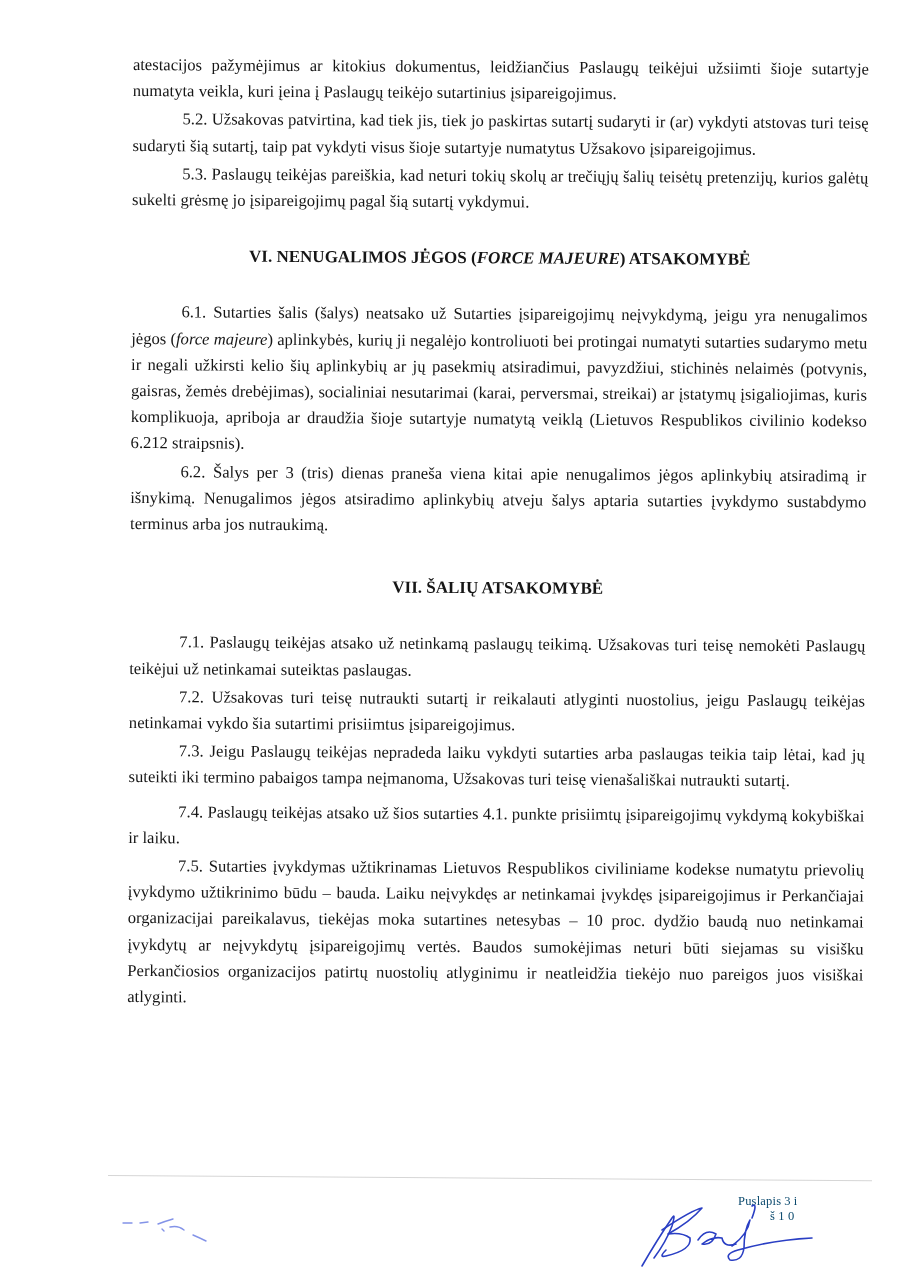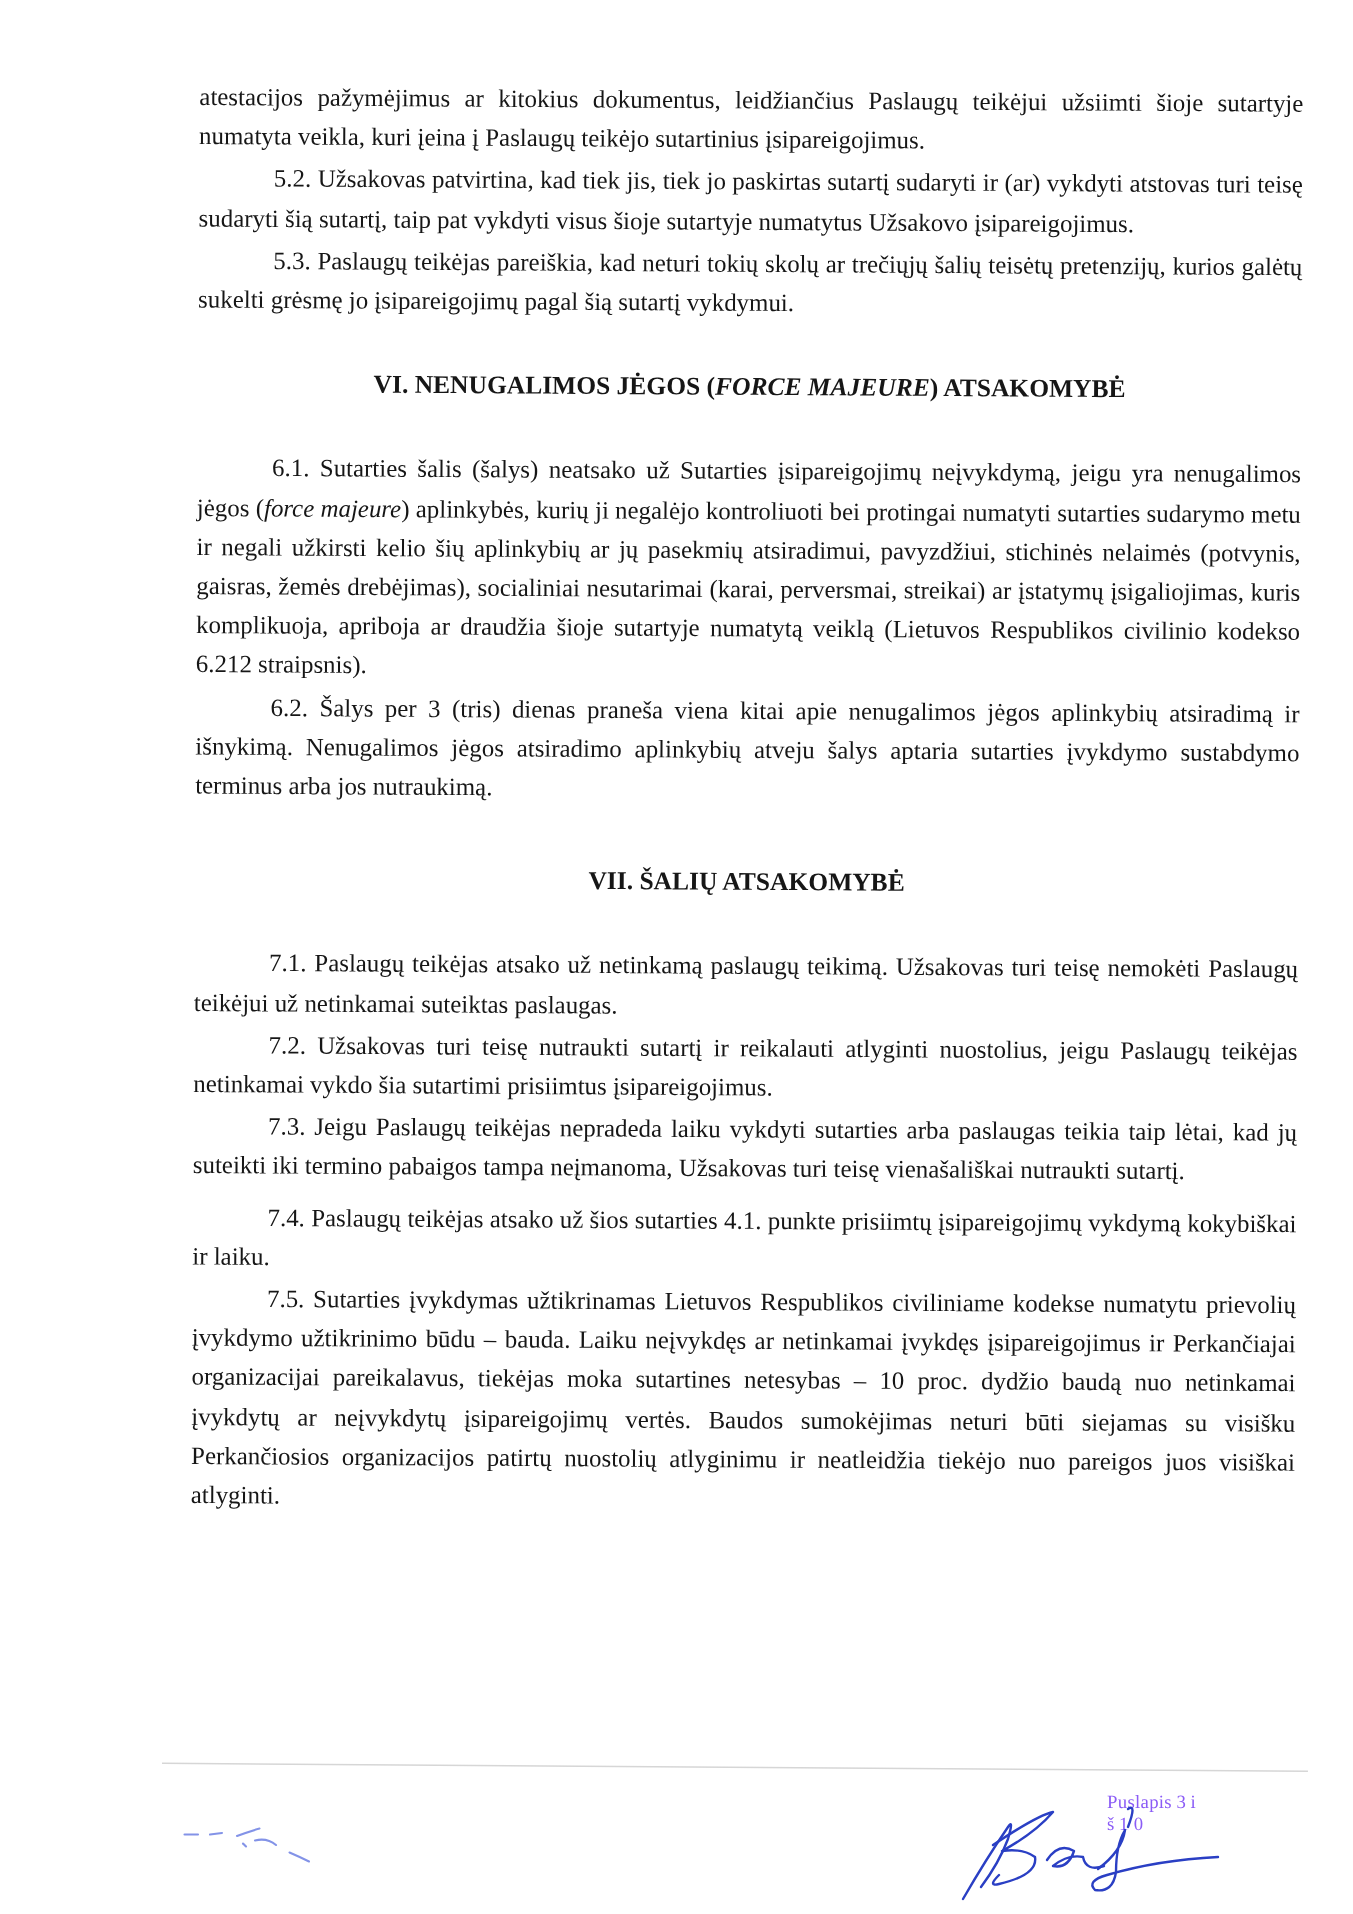--- a/index.html
+++ b/index.html
@@ -22,21 +22,21 @@
     margin: 30px 0 30px 0;
   }
   .heading i { font-style: italic; }
   em { font-style: italic; }
   .footer-line {
     position: absolute; left: 108px; top: 1175px; width: 764px; height: 1px;
     background: #d6d6d6; transform: rotate(0.4deg); transform-origin: left top;
   }
   .page-number {
     position: absolute; left: 738px; top: 1194px;
-    font-size: 12.5px; color: #8b5cf6; letter-spacing: 0.2px;
+    font-size: 12.5px; color: #0c4a6e; letter-spacing: 0.2px; text-align: right;
   }
   .page-number span { margin-right: 3px; }
   .signature { position: absolute; left: 632px; top: 1200px; width: 220px; height: 70px; }
   .stamp-marks { position: absolute; left: 118px; top: 1205px; width: 140px; height: 40px; }
 </style>
 </head>
 <body>
 
 <div class="page">
   <div class="content">

